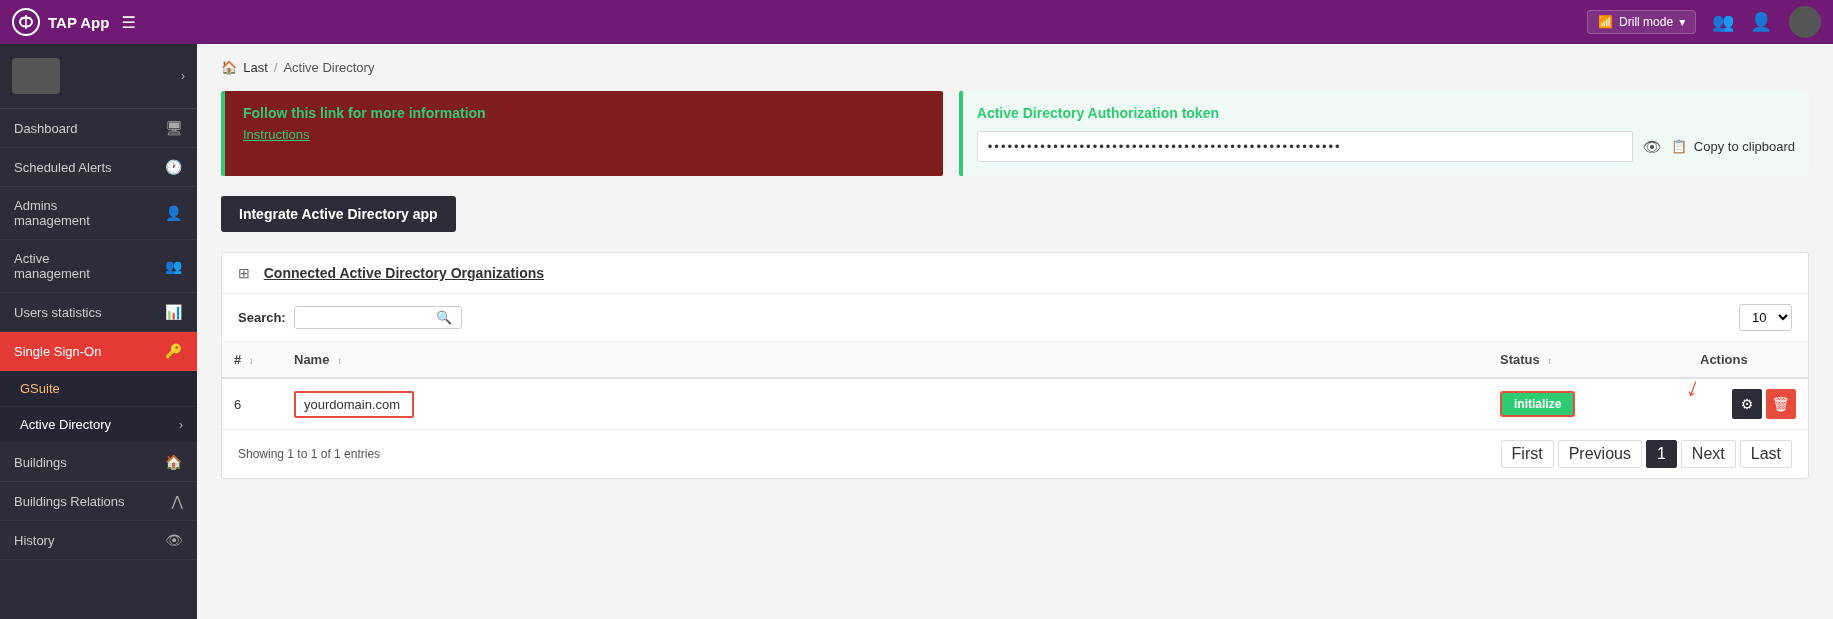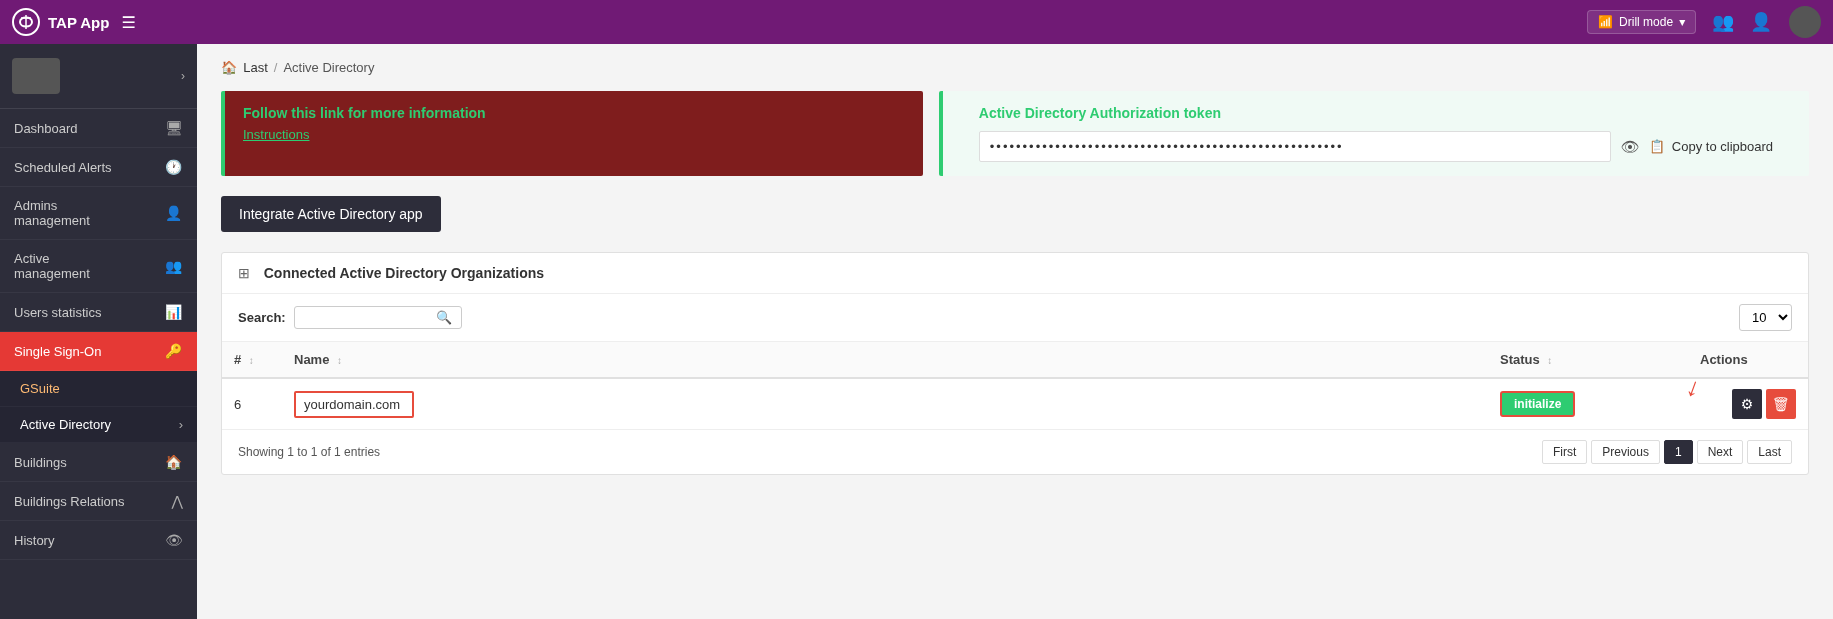--- a/index.html
+++ b/index.html
@@ -122,21 +122,21 @@
       flex: 1;
       border-radius: 2px;
     }
     .info-panel-title { font-size: 14px; color: #2ecc71; font-weight: 600; margin-bottom: 6px; }
     .info-panel-link { color: #2ecc71; text-decoration: underline; cursor: pointer; font-size: 13px; }
 
     
     .token-panel {
       background: #f0faf5;
       border-left: 4px solid #2ecc71;
-      padding: 14px 36px;
+      padding: 14px 14px;
       flex: 1.2;
       border-radius: 2px;
     }
     .token-panel-title { font-size: 14px; color: #2ecc71; font-weight: 600; margin-bottom: 10px; }
     .token-row { display: flex; align-items: center; gap: 10px; }
     .token-field {
       background: #fff;
       border: 1px solid #ddd;
       padding: 7px 10px;
       font-size: 13px;
@@ -160,41 +160,41 @@
       background: none;
     }
 
     
     .integrate-btn {
       background: #2d2d3a;
       color: #fff;
       border: none;
       padding: 10px 18px;
       font-size: 14px;
-      font-weight: 400;
+      font-weight: 700;
       cursor: pointer;
       border-radius: 3px;
       margin-bottom: 20px;
     }
 
     
     .table-section {
       background: #fff;
       border: 1px solid #e0e0e0;
       border-radius: 3px;
       padding: 0;
     }
     .table-header-row {
       display: flex;
       align-items: center;
       padding: 12px 16px;
       border-bottom: 1px solid #eee;
       gap: 8px;
     }
-    .table-section-title { font-size: 14px; font-weight: 600; color: #333; }
+    .table-section-title { font-size: 14px; font-weight: 600; color: #333; text-decoration: underline; }
     .grid-icon { color: #666; font-size: 14px; margin-right: 6px; }
 
     .search-row {
       display: flex;
       align-items: center;
       justify-content: space-between;
       padding: 10px 16px;
       border-bottom: 1px solid #eee;
     }
     .search-left { display: flex; align-items: center; gap: 8px; }
@@ -318,21 +318,21 @@
       padding: 10px 16px;
       border-top: 1px solid #eee;
     }
     .showing-text { font-size: 12px; color: #555; }
     .pagination { display: flex; align-items: center; gap: 4px; }
     .page-btn {
       padding: 4px 10px;
       border: 1px solid #ddd;
       background: #fff;
       cursor: pointer;
-      font-size: 12px;
+      font-size: 16px;
       border-radius: 2px;
       color: #333;
     }
     .page-btn.active { background: #2d2d3a; color: #fff; border-color: #2d2d3a; }
   </style>
 </head>
 <body>
 
 <div class="topbar">
   <div class="topbar-left">

